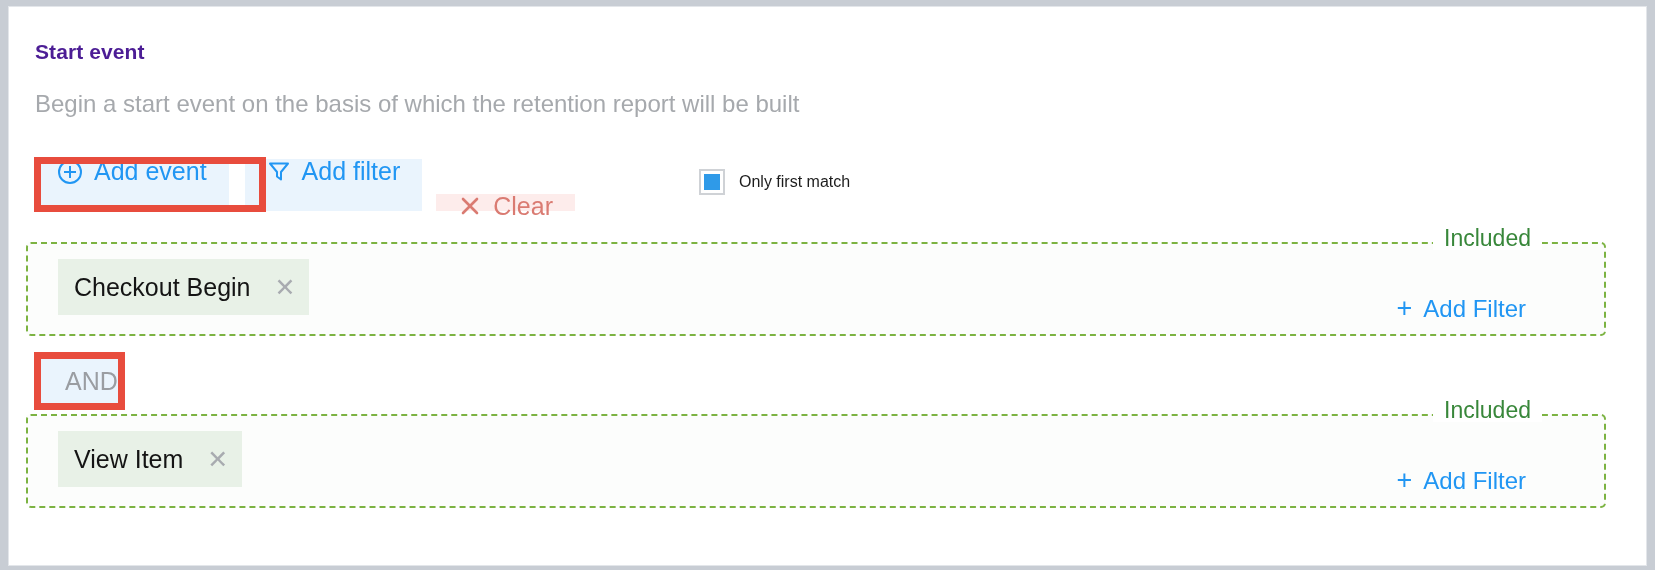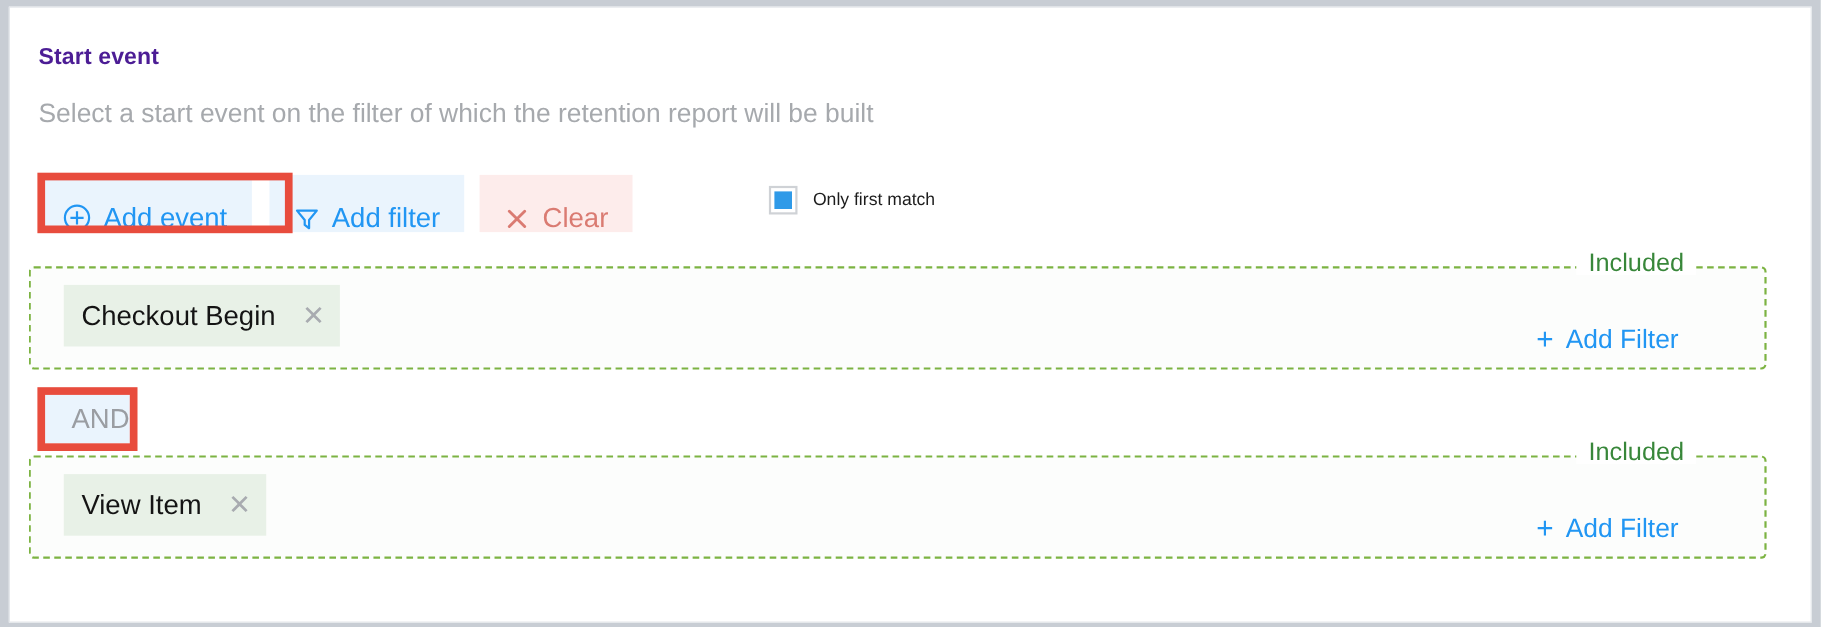--- a/index.html
+++ b/index.html
@@ -43,35 +43,36 @@
   
   .toolbar {
     position: absolute;
     left: 26px; top: 152px;
     height: 52px;
     display: flex;
     align-items: stretch;
   }
   .tb-btn {
     display: flex;
-    align-items: flex-end;
+    align-items: flex-start;
     gap: 11px;
     padding: 0 22px;
     font-size: 25px;
     border: none;
     background: #eaf4fd;
     color: #2196f3;
     font-family: "Liberation Sans", sans-serif;
     cursor: pointer;
     white-space: nowrap;
     line-height: 1;
   }
   .tb-btn.clear {
     background: #fdeceb;
     color: #da7b72;
+    margin-top: 35px;
   }
   .tb-gap { width: 16px; }
   .tb-gap-sm { width: 14px; }
 
   
   .hl-addevent {
     position: absolute;
     left: 25px; top: 150px;
     width: 232px; height: 55px;
     border: 7px solid #e84c3d;
@@ -189,21 +190,21 @@
     cursor: pointer;
     line-height: 1;
   }
 </style>
 </head>
 <body>
 
 <div class="page-frame">
 
   <div class="section-title">Start event</div>
-  <div class="section-desc">Select a start event on the filter of which the retention report will be built</div>
+  <div class="section-desc">Begin a start event on the basis of which the retention report will be built</div>
 
   <div class="toolbar">
 
     <button class="tb-btn">
       <span>
         <svg class="icon-svg" width="26" height="26" viewBox="0 0 26 26">
           <circle cx="13" cy="13" r="11" fill="none" stroke="#2196f3" stroke-width="2"></circle>
           <line x1="13" y1="7" x2="13" y2="19" stroke="#2196f3" stroke-width="2"></line>
           <line x1="7" y1="13" x2="19" y2="13" stroke="#2196f3" stroke-width="2"></line>
         </svg>

